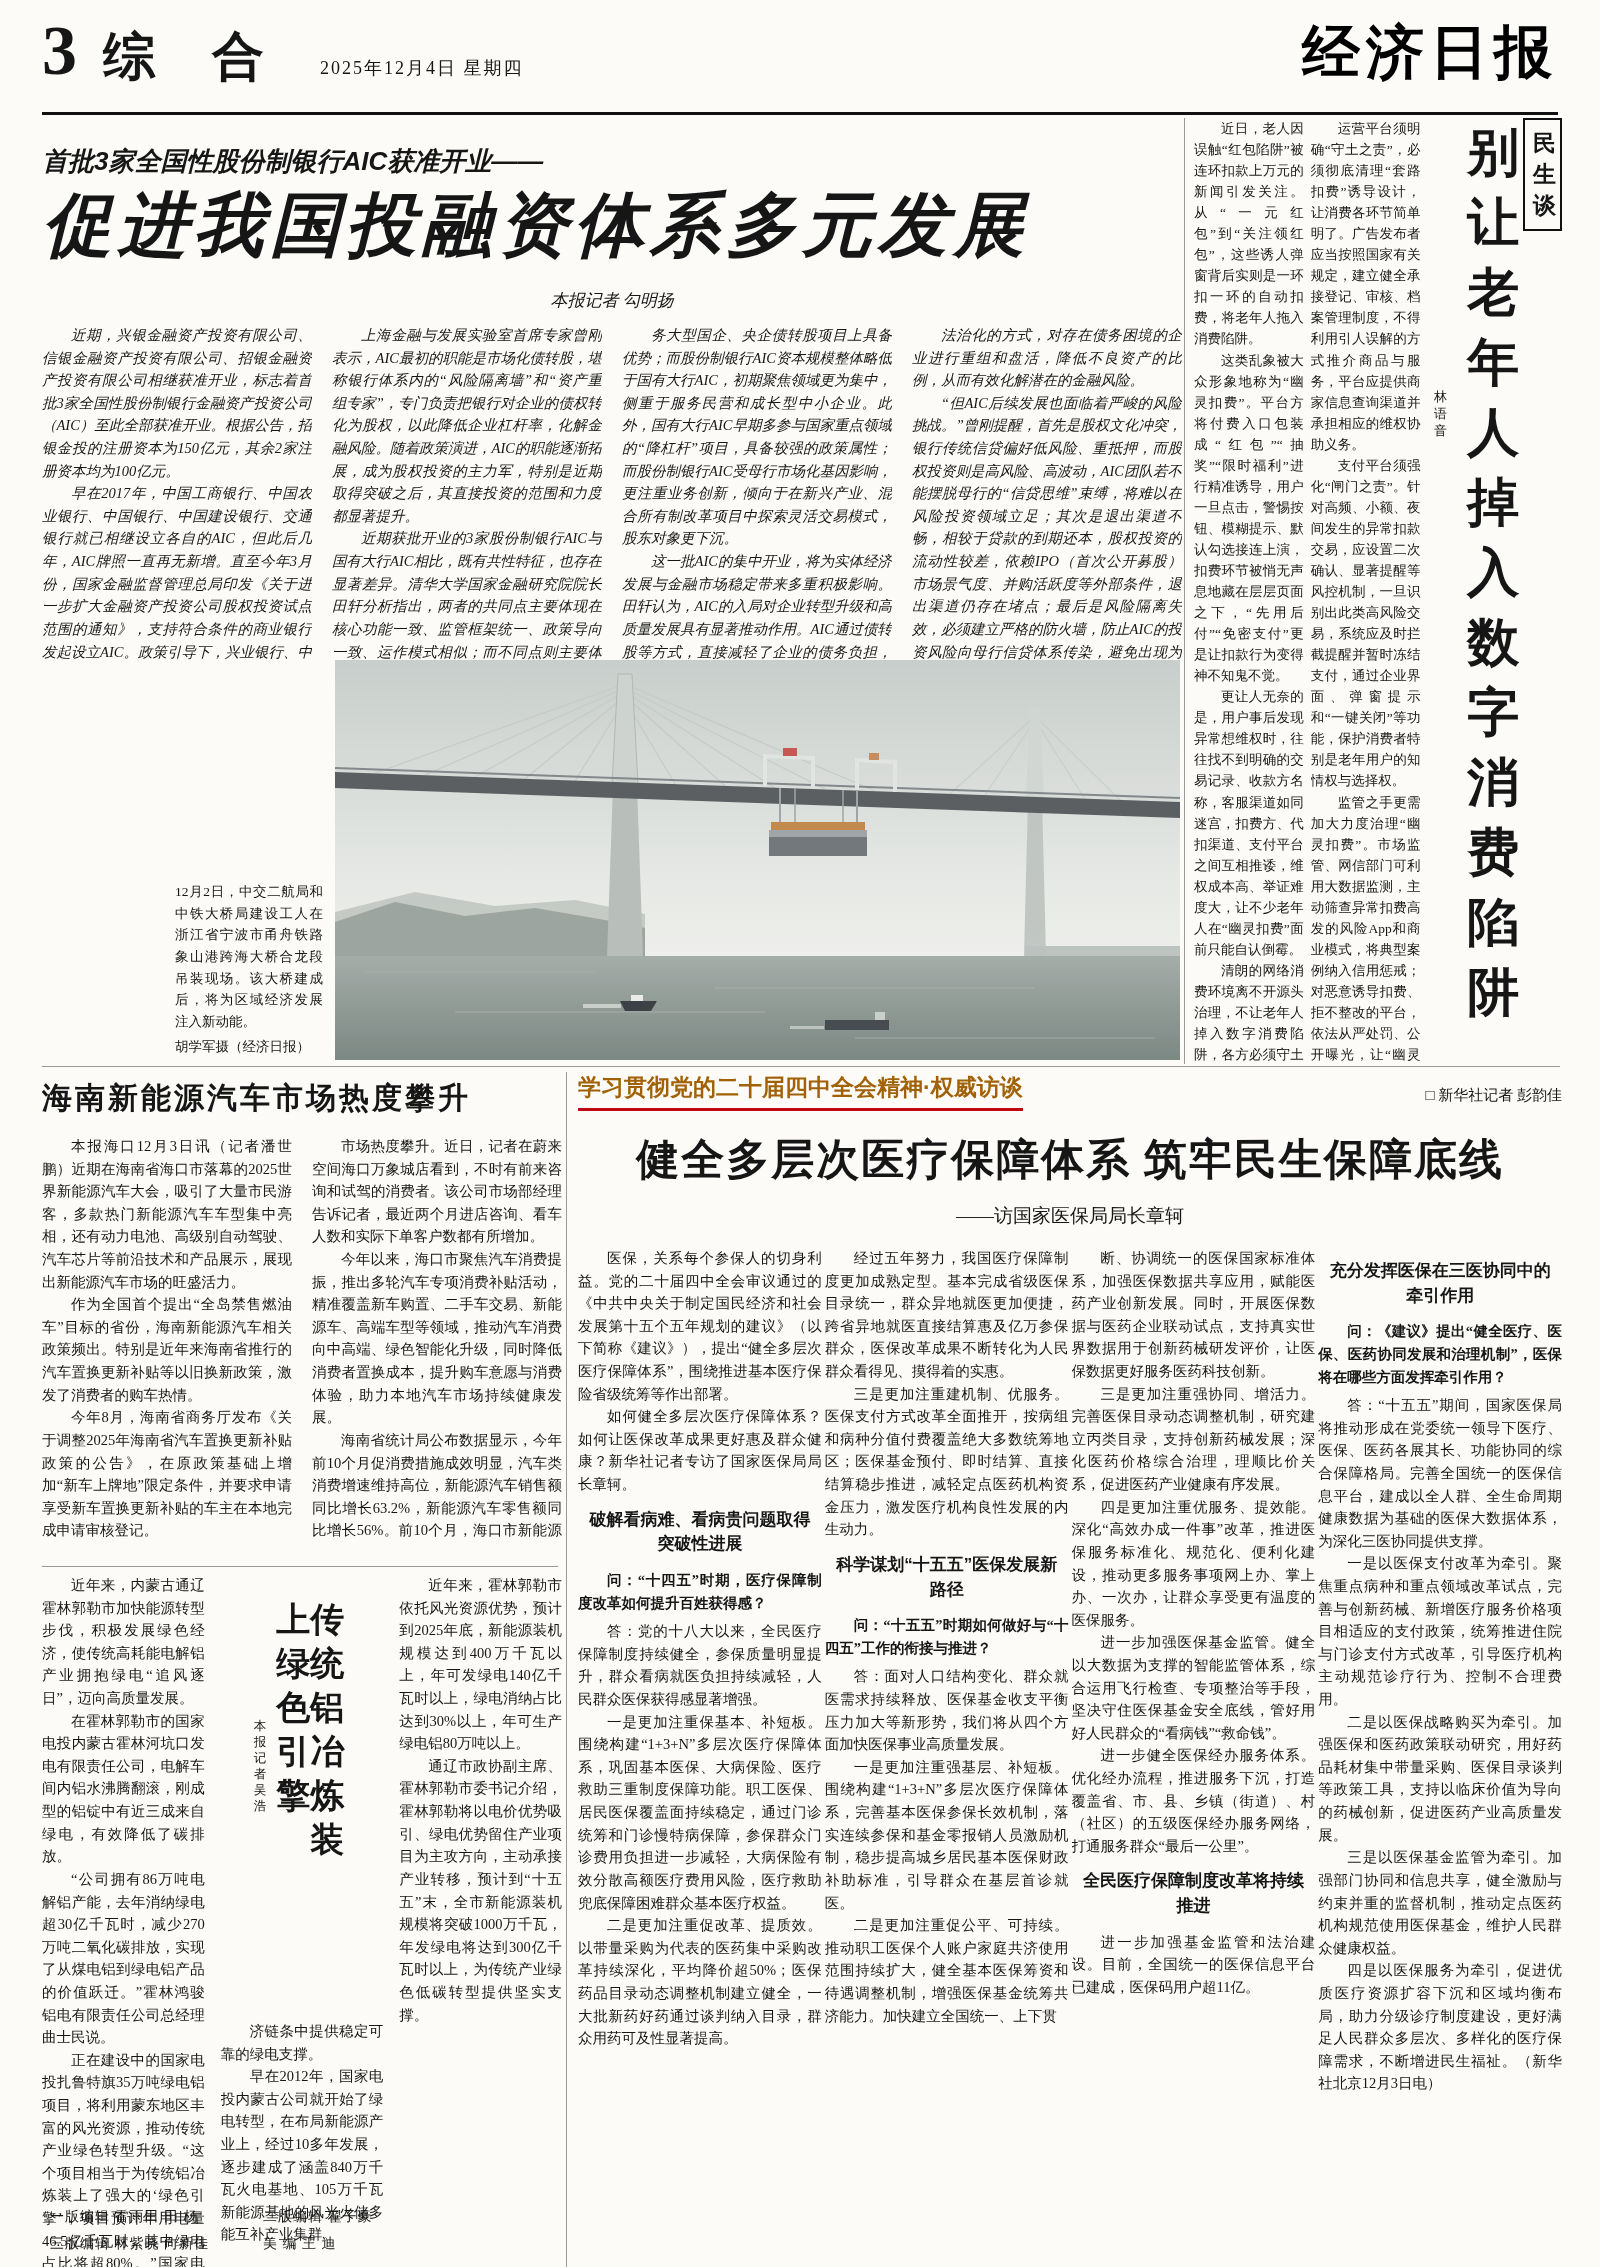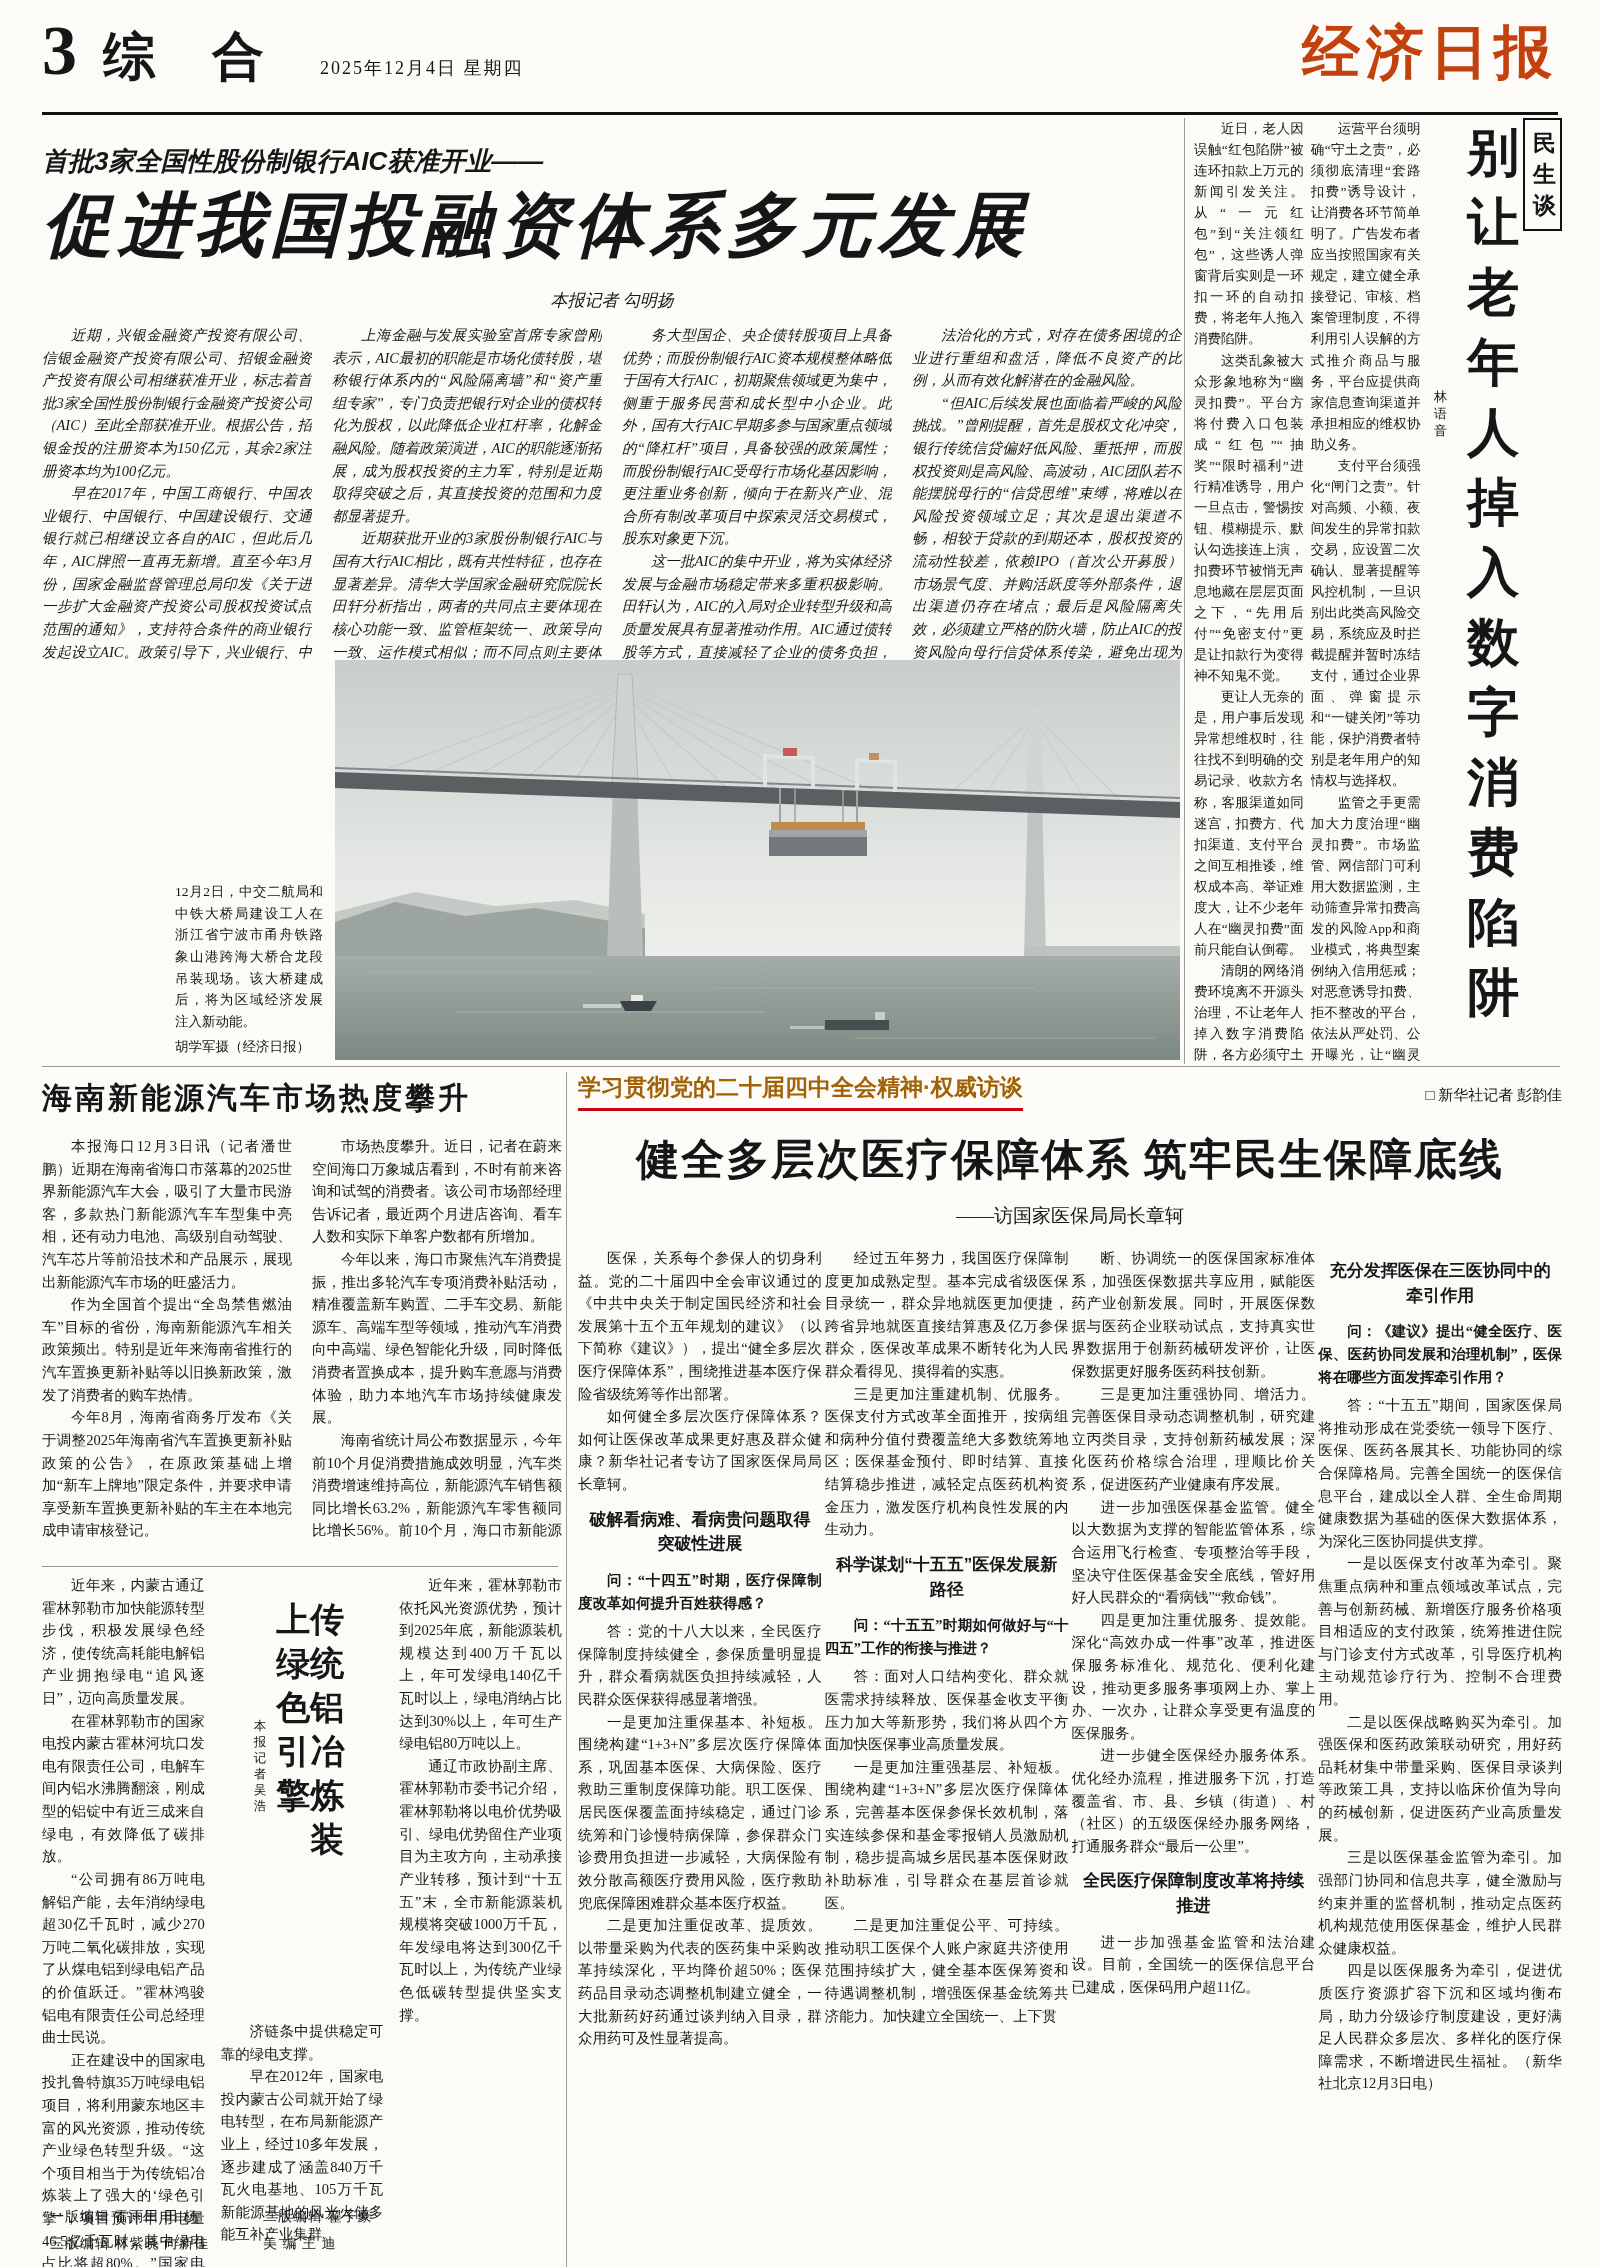--- a/index.html
+++ b/index.html
@@ -5,21 +5,21 @@
 <style>
   html,body{margin:0;padding:0;background:#e8e6e0;}
   .page{position:relative;width:1600px;height:2267px;margin:0 auto;background:#fcfbf8;
         font-family:"Liberation Serif","DejaVu Serif",serif;color:#161616;overflow:hidden;}
   
   .hdr{position:absolute;left:42px;top:16px;right:42px;height:94px;}
   .hdr-left{display:flex;align-items:baseline;}
   .page-num{font-size:70px;font-weight:900;line-height:1;}
   .section-name{font-size:52px;font-weight:900;letter-spacing:22px;margin-left:26px;line-height:1;}
   .hdr-date{font-size:18px;margin-left:34px;letter-spacing:2px;}
-  .masthead{position:absolute;right:0;top:8px;font-size:58px;font-weight:900;color:#c2410c;
+  .masthead{position:absolute;right:0;top:8px;font-size:58px;font-weight:900;color:#000000;
             letter-spacing:6px;line-height:1;}
   .hdr-rule{position:absolute;left:42px;right:42px;top:112px;border-top:3.5px solid #111;}
   
   .bodytext p{margin:0;text-indent:2em;font-size:14.5px;line-height:1.56;text-align:justify;}
   .colset{display:flex;overflow:hidden;}
   .colset>div{overflow:hidden;}
   .blk-p{margin:0;text-indent:2em;font-size:14.5px;line-height:1.56;text-align:justify;}
   .blk-q{margin:6px 0;text-indent:2em;font-size:14.5px;line-height:1.56;text-align:justify;font-weight:bold;}
   .blk-h{margin:12px 4px;font-size:17px;line-height:1.45;text-align:center;font-weight:900;
          font-family:"Liberation Sans","DejaVu Sans",sans-serif;}
@@ -302,22 +302,22 @@
           <p class="blk-p">三是更加注重建机制、优服务。医保支付方式改革全面推开，按病组和病种分值付费覆盖绝大多数统筹地区；医保基金预付、即时结算、直接结算稳步推进，减轻定点医药机构资金压力，激发医疗机构良性发展的内生动力。</p>
           <h4 class="blk-h">科学谋划“十五五”医保发展新路径</h4>
           <p class="blk-q">问：“十五五”时期如何做好与“十四五”工作的衔接与推进？</p>
           <p class="blk-p">答：面对人口结构变化、群众就医需求持续释放、医保基金收支平衡压力加大等新形势，我们将从四个方面加快医保事业高质量发展。</p>
           <p class="blk-p">一是更加注重强基层、补短板。围绕构建“1+3+N”多层次医疗保障体系，完善基本医保参保长效机制，落实连续参保和基金零报销人员激励机制，稳步提高城乡居民基本医保财政补助标准，引导群众在基层首诊就医。</p>
           <p class="blk-p">二是更加注重促公平、可持续。推动职工医保个人账户家庭共济使用范围持续扩大，健全基本医保筹资和待遇调整机制，增强医保基金统筹共济能力。加快建立全国统一、上下贯</p>
         </div>
       <div>
           <p class="blk-p">断、协调统一的医保国家标准体系，加强医保数据共享应用，赋能医药产业创新发展。同时，开展医保数据与医药企业联动试点，支持真实世界数据用于创新药械研发评价，让医保数据更好服务医药科技创新。</p>
           <p class="blk-p">三是更加注重强协同、增活力。完善医保目录动态调整机制，研究建立丙类目录，支持创新药械发展；深化医药价格综合治理，理顺比价关系，促进医药产业健康有序发展。</p>
+          <p class="blk-p">四是更加注重优服务、提效能。深化“高效办成一件事”改革，推进医保服务标准化、规范化、便利化建设，推动更多服务事项网上办、掌上办、一次办，让群众享受更有温度的医保服务。</p>
           <p class="blk-p">进一步加强医保基金监管。健全以大数据为支撑的智能监管体系，综合运用飞行检查、专项整治等手段，坚决守住医保基金安全底线，管好用好人民群众的“看病钱”“救命钱”。</p>
-          <p class="blk-p">四是更加注重优服务、提效能。深化“高效办成一件事”改革，推进医保服务标准化、规范化、便利化建设，推动更多服务事项网上办、掌上办、一次办，让群众享受更有温度的医保服务。</p>
           <p class="blk-p">进一步健全医保经办服务体系。优化经办流程，推进服务下沉，打造覆盖省、市、县、乡镇（街道）、村（社区）的五级医保经办服务网络，打通服务群众“最后一公里”。</p>
           <h4 class="blk-h">全民医疗保障制度改革将持续推进</h4>
           <p class="blk-p">进一步加强基金监管和法治建设。目前，全国统一的医保信息平台已建成，医保码用户超11亿。</p>
         </div>
       <div>
           <h4 class="blk-h">充分发挥医保在三医协同中的牵引作用</h4>
           <p class="blk-q">问：《建议》提出“健全医疗、医保、医药协同发展和治理机制”，医保将在哪些方面发挥牵引作用？</p>
           <p class="blk-p">答：“十五五”期间，国家医保局将推动形成在党委统一领导下医疗、医保、医药各展其长、功能协同的综合保障格局。完善全国统一的医保信息平台，建成以全人群、全生命周期健康数据为基础的医保大数据体系，为深化三医协同提供支撑。</p>
           <p class="blk-p">一是以医保支付改革为牵引。聚焦重点病种和重点领域改革试点，完善与创新药械、新增医疗服务价格项目相适应的支付政策，统筹推进住院与门诊支付方式改革，引导医疗机构主动规范诊疗行为、控制不合理费用。</p>
           <p class="blk-p">二是以医保战略购买为牵引。加强医保和医药政策联动研究，用好药品耗材集中带量采购、医保目录谈判等政策工具，支持以临床价值为导向的药械创新，促进医药产业高质量发展。</p>

